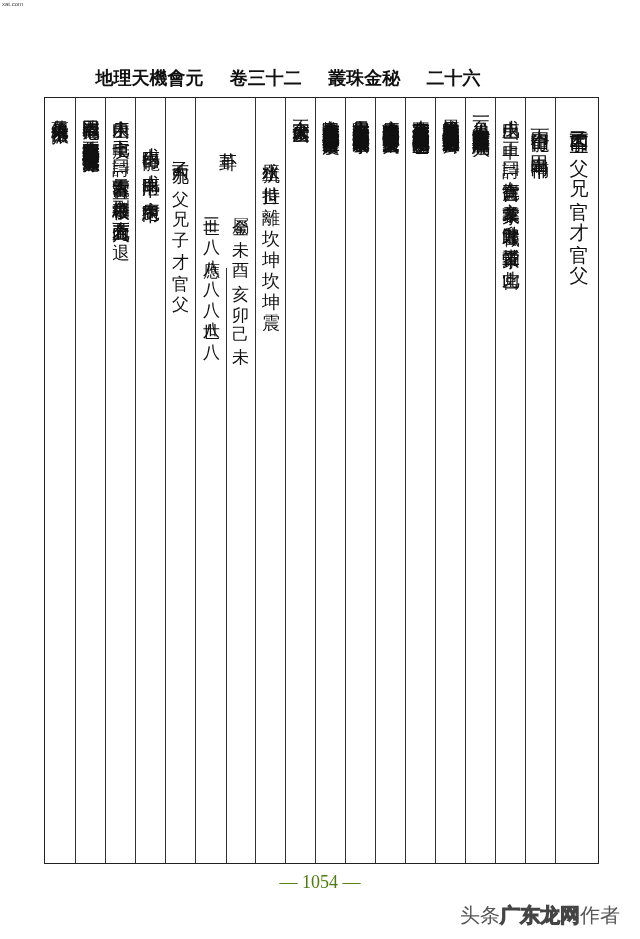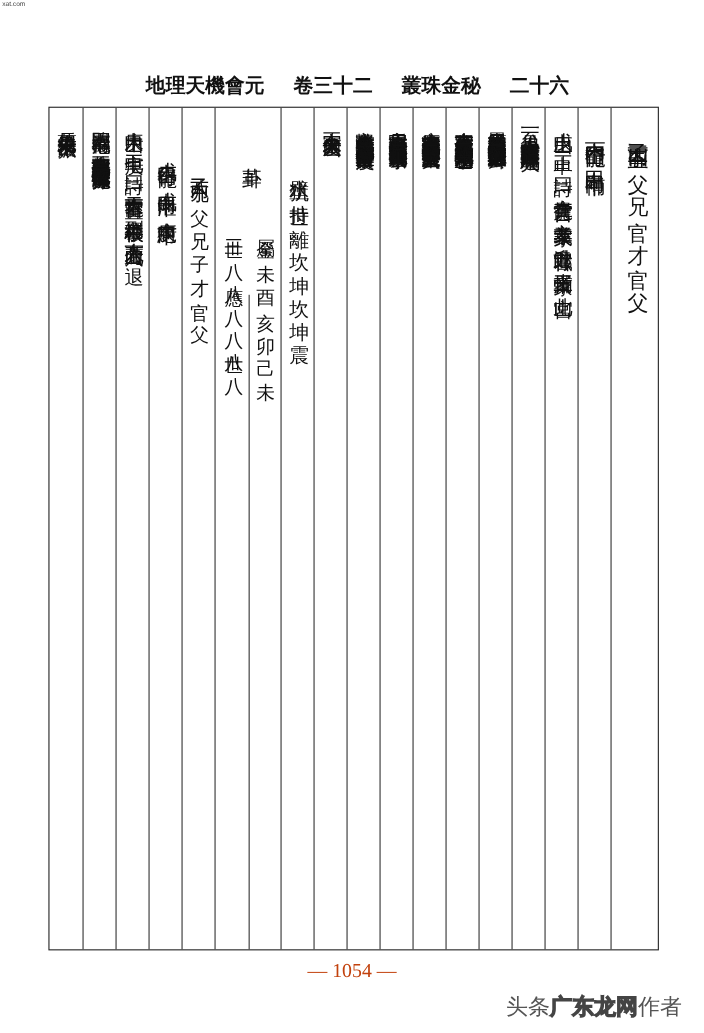--- a/index.html
+++ b/index.html
@@ -3,37 +3,37 @@
 <meta charset="utf-8">
 <style>
   html, body { margin:0; padding:0; }
   body {
     width:640px; height:939px; background:#ffffff; position:relative; overflow:hidden;
     font-family:"DejaVu Serif", "Liberation Serif", serif; color:#1a1a1a;
   }
   .site-mark { position:absolute; left:2px; top:1px; font-size:6px; color:#444; font-family:"Liberation Sans", sans-serif; }
   .header-title {
     position:absolute; left:0; width:576px; top:66px; text-align:center;
-    font-family:"DejaVu Sans", sans-serif; font-weight:bold; font-size:18px; letter-spacing:0px; color:#111;padding-left:37px;
+    font-family:"DejaVu Sans", sans-serif; font-weight:bold; font-size:18px; letter-spacing:0px; color:#111;
   }
   .header-title span { margin: 0 10px; }
   .table {
     position:absolute; left:44px; top:97px; width:555px; height:767px;
     border:1.5px solid #222; box-sizing:border-box;
   }
   .col {
     position:absolute; top:0; bottom:0; border-left:1px solid #333; box-sizing:border-box;
   }
   .vtext {
     position:absolute; writing-mode:vertical-rl; text-orientation:upright;
     font-size:19px; line-height:24px; letter-spacing:1.2px; white-space:pre; color:#111;
   }
   .page-number {
     position:absolute; left:0; width:640px; top:872px; text-align:center;
-    font-family:"Liberation Serif", serif; font-size:18px; color:#c2410c;
+    font-family:"Liberation Serif", serif; font-size:18px; color:#4d7c0f;
   }
   .watermark {
     position:absolute; right:20px; top:902px; font-size:20px; color:#555;
     font-family:"DejaVu Sans", sans-serif;
   }
   .watermark .big { font-size:20px; font-weight:bold; color:#fff; -webkit-text-stroke:1px #444; }
   .subline { position:absolute; left:0; top:270px; bottom:0; border-left:1px solid #333; }
 </style>
 </head>
 <body>

